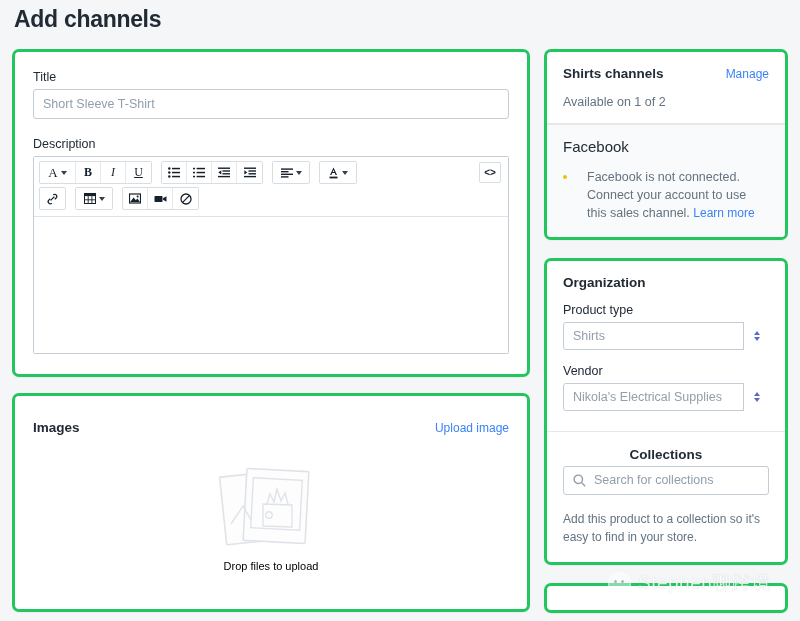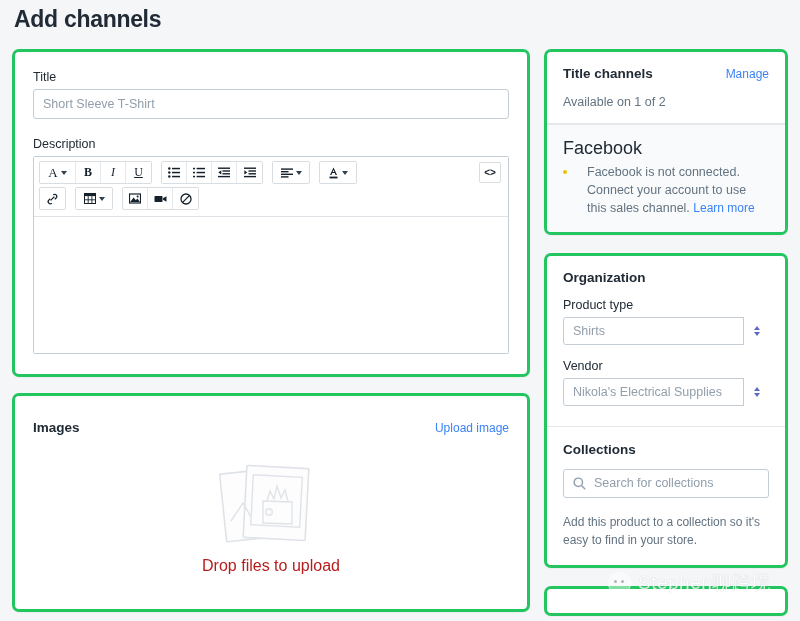--- a/index.html
+++ b/index.html
@@ -88,39 +88,39 @@
 
   
   .card-images { margin-top: 16px; padding: 24px 18px 22px 18px; height: 219px; position: relative; }
   .card-head { display: flex; align-items: baseline; justify-content: space-between; }
   .card-head h2 { font-size: 13.5px; font-weight: bold; color: #212b36; }
   .link { color: #3b82f6; font-size: 12px; cursor: pointer; text-decoration: none; }
   .dropzone {
     position: absolute; left: 0; right: 0; top: 42px; bottom: 14px;
     display: flex; flex-direction: column; align-items: center; justify-content: center;
   }
-  .drop-caption { font-size: 16px; color: #b91c1c; margin-top: 6px; }
+  .drop-caption { font-size: 11px; color: #000000; margin-top: 6px; }
 
   
   .side-card { margin-bottom: 18px; overflow: hidden; }
   .sc-section { padding: 14px 16px 14px 16px; }
   .sc-head { display: flex; align-items: baseline; justify-content: space-between; }
   .sc-head h2 { font-size: 13.5px; font-weight: bold; color: #212b36; }
   .sc-sub { font-size: 12.5px; color: #637381; margin-top: 14px; }
   .sc-divider { border-top: 1px solid #e5e8ea; }
   .channel-row {
     display: flex; align-items: center; justify-content: space-between;
     padding: 16px 16px 16px 16px;
   }
   .channel-name { font-size: 12.5px; color: #212b36; }
   .sc-footer {
     background: #f9fafb; border-top: 1px solid #e5e8ea;
     padding: 13px 16px 14px 16px;
   }
-  .fb-title { font-size: 18px; color: #212b36; margin-bottom: 4px; }
+  .fb-title { font-size: 15px; color: #212b36; margin-bottom: 13px; }
   .fb-line { display: flex; gap: 20px; }
   .fb-dot {
     width: 4px; height: 4px; border-radius: 50%;
     background: #eec200; margin-top: 7px; flex: 0 0 auto;
   }
   .fb-text { font-size: 12.5px; color: #637381; line-height: 1.45; }
 
   .org-card { padding: 14px 16px 6px 16px; }
   .org-card h2 { font-size: 13.5px; font-weight: bold; margin-bottom: 13px; }
   .sel-label { font-size: 12.5px; color: #212b36; margin-bottom: 5px; display: block; }
@@ -138,21 +138,21 @@
     border-left: 1px solid #c4cdd5;
     display: flex; flex-direction: column; align-items: center; justify-content: center;
     gap: 2px; cursor: pointer; background: #fff;
     border-top-right-radius: 3px; border-bottom-right-radius: 3px;
   }
   .arr-up { width:0;height:0;border-left:3px solid transparent;border-right:3px solid transparent;border-bottom:4px solid #5c6ac4; }
   .arr-dn { width:0;height:0;border-left:3px solid transparent;border-right:3px solid transparent;border-top:4px solid #5c6ac4; }
   .org-divider { border-top: 1px solid #e5e8ea; margin: 0 -16px; }
 
   .coll-section { padding: 15px 16px 16px 16px; }
-  .coll-section h2 { font-size: 13.5px; font-weight: bold; margin-bottom: 12px; }
+  .coll-section h2 { font-size: 13.5px; font-weight: bold; margin-bottom: 4px; text-align: center; }
   .search-box {
     position: relative; width: 100%; height: 29px;
     border: 1px solid #c4cdd5; border-radius: 3px; background: #fff;
     display: flex; align-items: center; padding-left: 30px;
   }
   .search-box .ph { font-size: 12.5px; color: #919eab; }
   .search-ic { position: absolute; left: 9px; top: 7px; }
   .coll-help { font-size: 12px; color: #637381; line-height: 1.5; margin-top: 15px; }
 
   .bottom-card { height: 30px; }
@@ -358,21 +358,21 @@
         <div class="drop-caption">Drop files to upload</div>
       </div>
     </div>
   </div>
 
   <div class="col-side">
 
     <div class="card side-card">
       <div class="sc-section">
         <div class="sc-head">
-          <h2>Title channels</h2>
+          <h2>Shirts channels</h2>
           <span class="link">Manage</span>
         </div>
         <div class="sc-sub">Available on 1 of 2</div>
       </div>
 
       <div class="sc-divider"></div>
 
 
       <div class="sc-footer">
         <div class="fb-title">Facebook</div>

